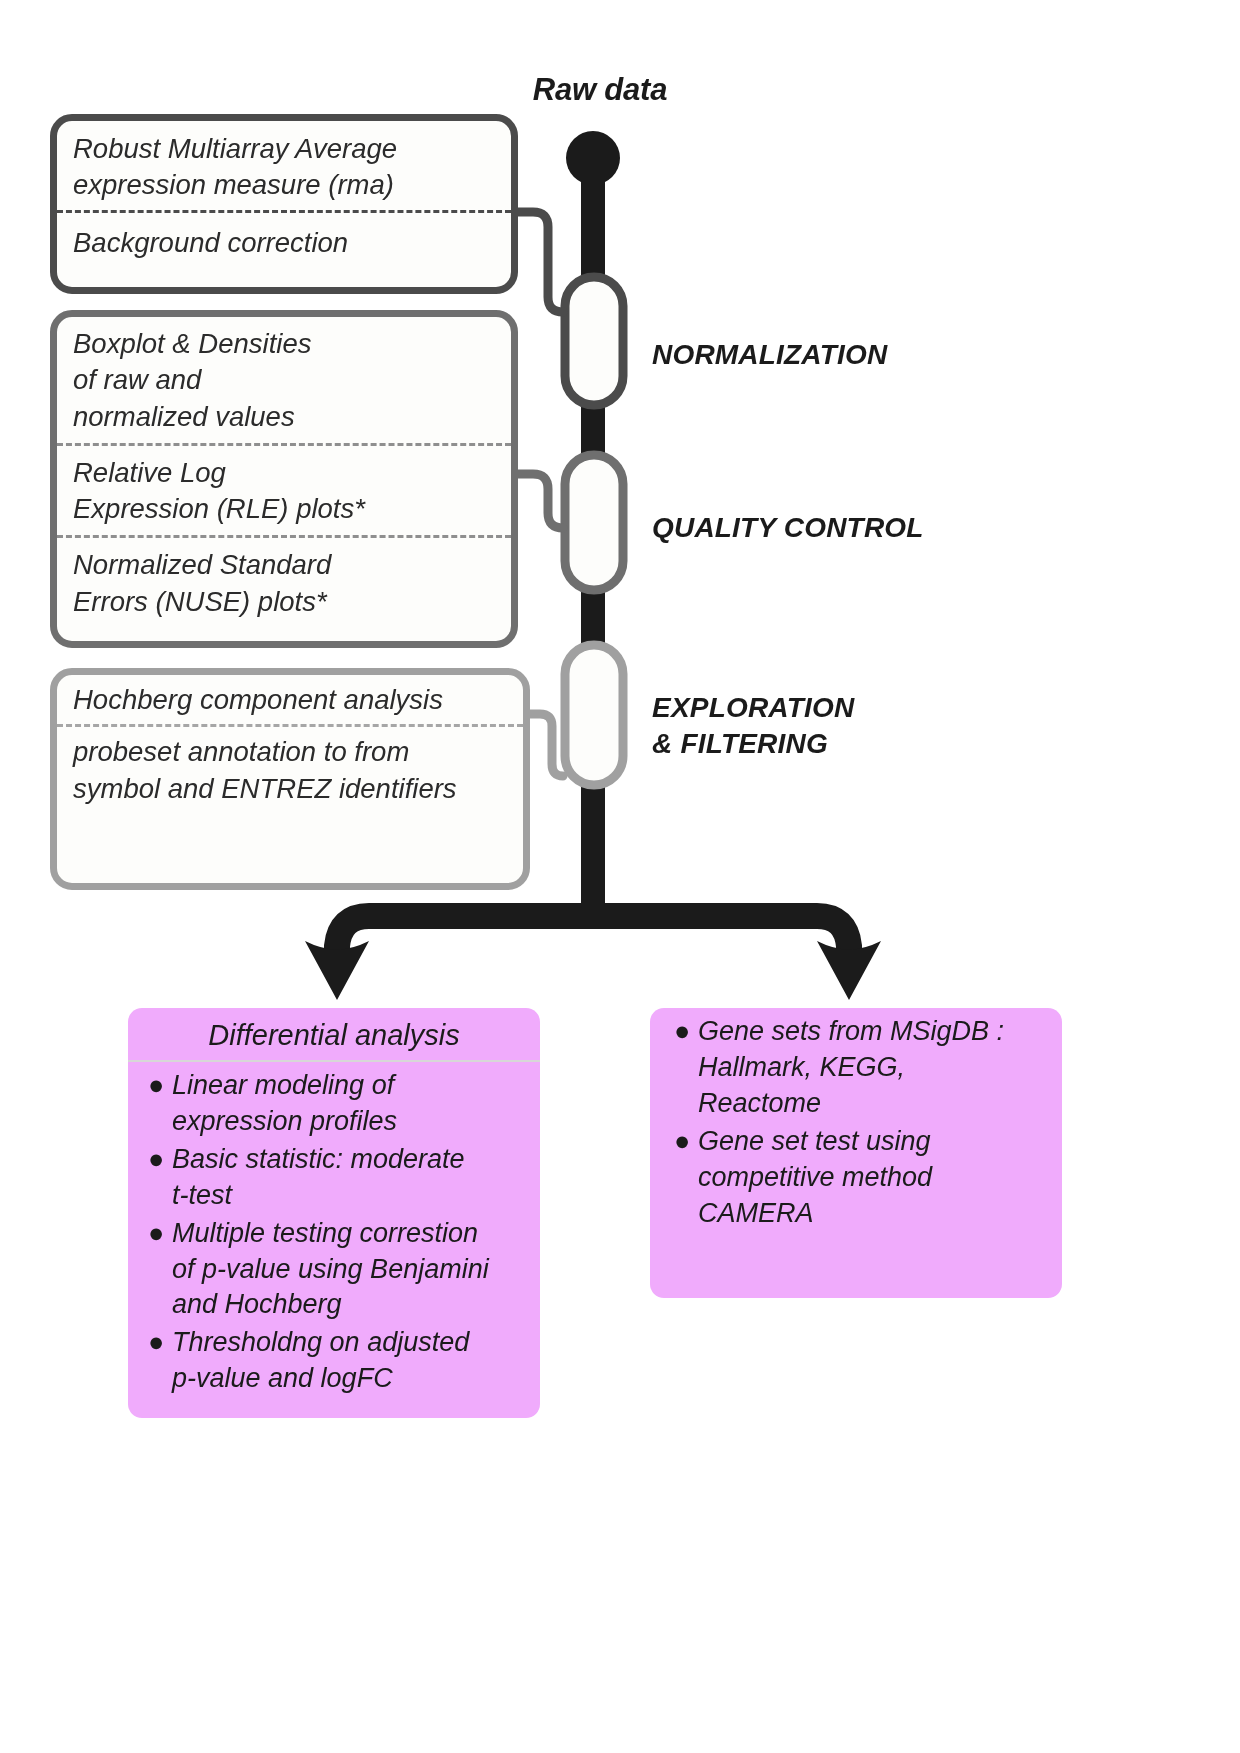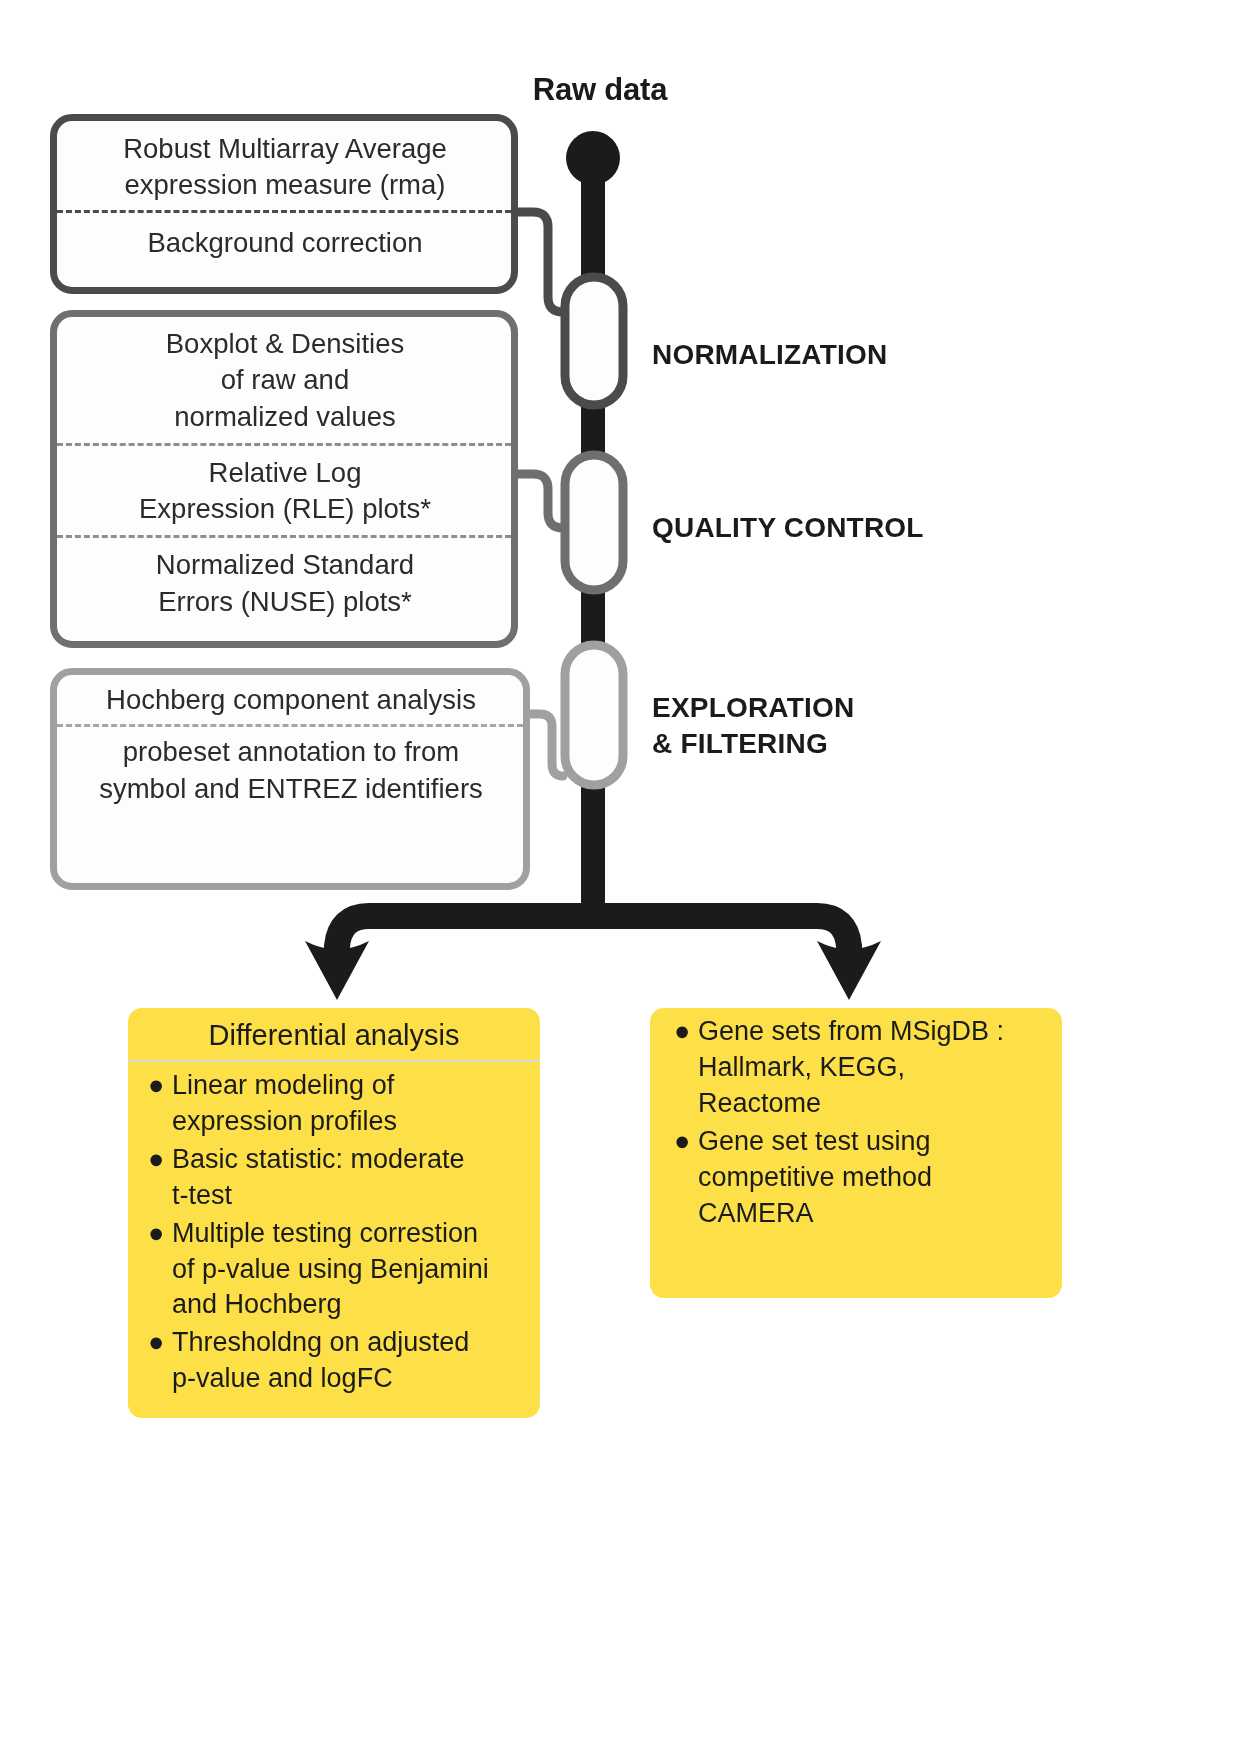--- a/index.html
+++ b/index.html
@@ -12,20 +12,21 @@
     height: 1753px;
     position: relative;
     font-family: "Liberation Sans", sans-serif;
     overflow: hidden;
   }
   #canvas {
     position: absolute;
     left: 0; top: 0;
     width: 1240px;
     height: 1639px;
+    font-style: italic;
   }
   #svg-layer {
     position: absolute;
     left: 0; top: 0;
     width: 1240px;
     height: 1753px;
   }
 
   
   .raw-title {
@@ -47,21 +48,20 @@
     background: #fdfdfb;
     border-style: solid;
     border-radius: 22px;
   }
   .stepbox .seg {
     padding: 7px 14px 6px 16px;
     font-size: 27.5px;
     line-height: 1.32;
     color: #2b2b2b;
     white-space: pre-line;
-    text-align: center;
   }
   .stepbox .seg + .seg {
     border-top-width: 3px;
     border-top-style: dashed;
   }
 
   #box-norm {
     left: 50px;
     top: 114px;
     width: 468px;
@@ -105,21 +105,21 @@
     white-space: pre-line;
   }
   #label-normalization { left: 652px; top: 337px; }
   #label-qc           { left: 652px; top: 510px; }
   #label-exploration  { left: 652px; top: 690px; }
 
   
   .resultbox {
     position: absolute;
     box-sizing: border-box;
-    background: #fde047;
+    background: #f0abfc;
     border-radius: 14px;
     overflow: hidden;
   }
   .resultbox .rb-title {
     text-align: center;
     font-size: 29px;
     color: #1b1b1b;
     padding: 11px 10px 8px 10px;
     border-bottom: 2px solid #d7d7d7;
   }

